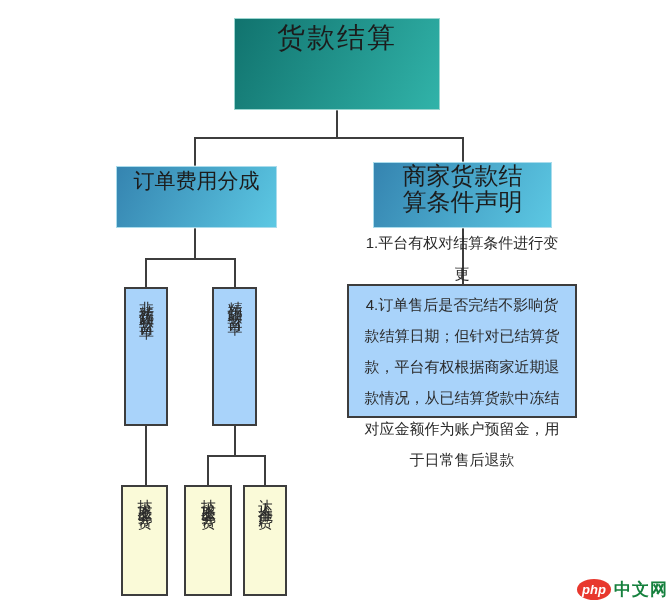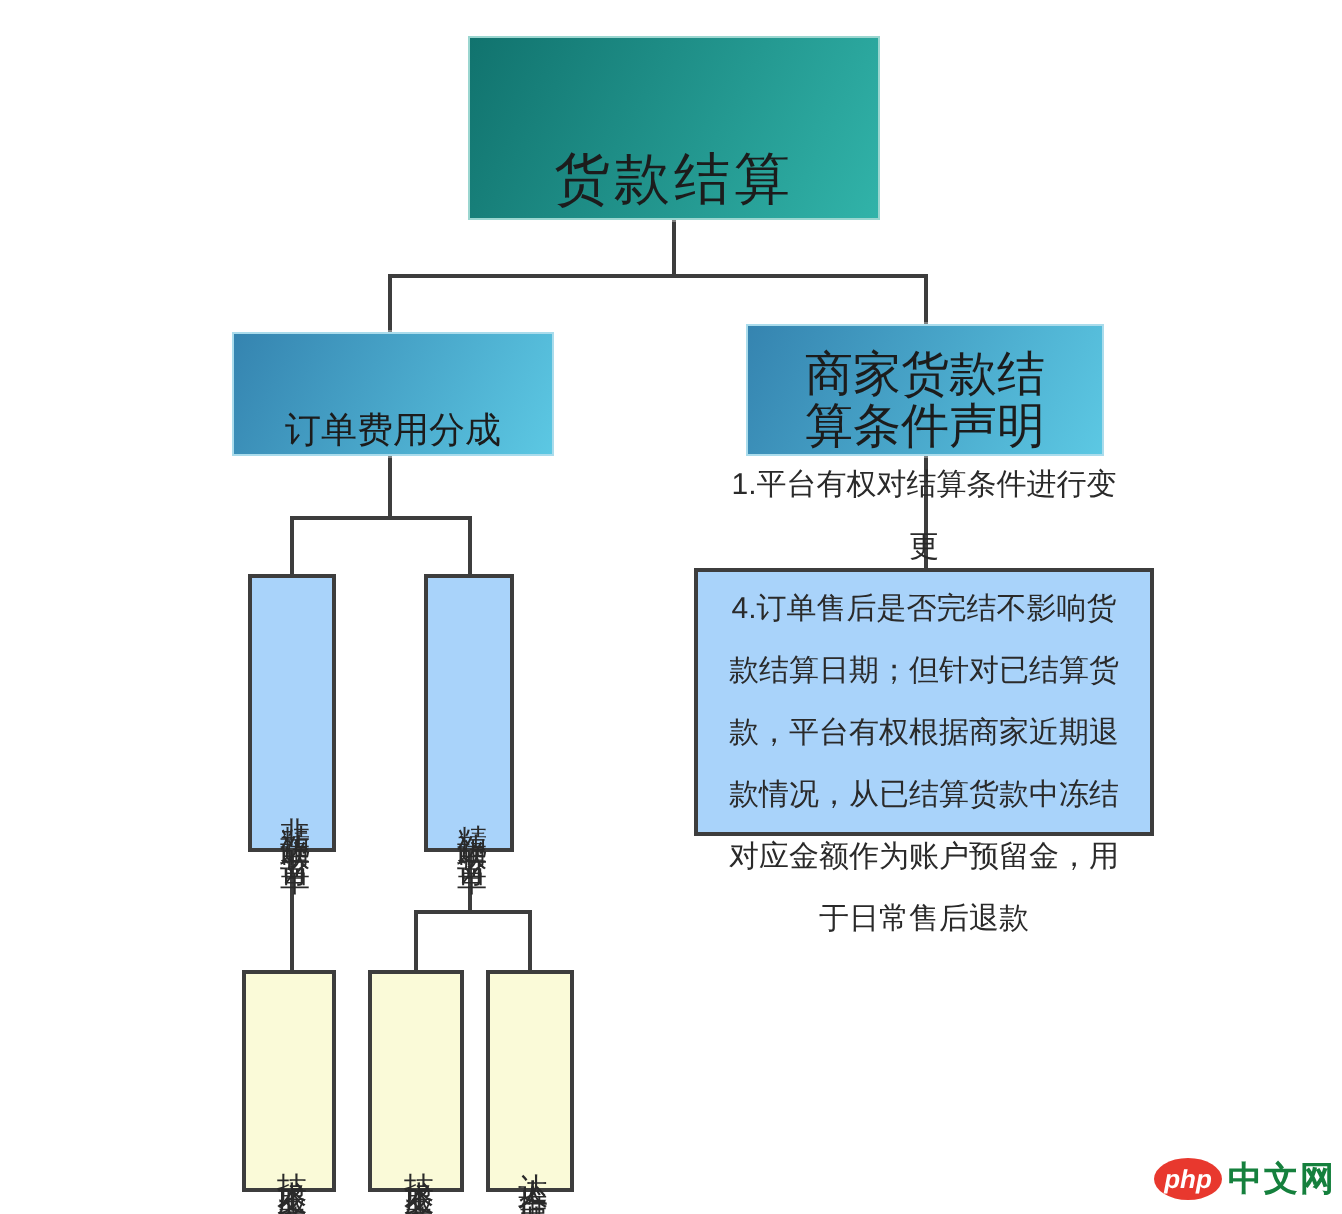--- a/index.html
+++ b/index.html
@@ -8,42 +8,42 @@
     position: relative;
     width: 671px;
     height: 607px;
     background: #ffffff;
     overflow: hidden;
   }
   .node {
     position: absolute;
     box-sizing: border-box;
     display: flex;
-    align-items: flex-end;
+    align-items: flex-start;
     justify-content: center;
     text-align: center;
     color: #1c1c1c;
   }
   .grad-teal {
     background: linear-gradient(118deg, var(--teal-start) 0%, var(--teal-end) 100%);
     border: 1px solid #9bd6d0;
     box-shadow: 0 0 0 1px rgba(255,255,255,0.35);
   }
   .grad-blue {
     background: linear-gradient(118deg, var(--blue-start) 0%, var(--blue-end) 100%);
     border: 1px solid #aadcec;
     box-shadow: 0 0 0 1px rgba(255,255,255,0.35);
   }
   .root-node {
     left: 234px; top: 18px; width: 206px; height: 92px;
     font-size: 28px; letter-spacing: 2px; font-weight: 500;
   }
   .order-split-node {
     left: 116px; top: 166px; width: 161px; height: 62px;
-    font-size: 18px; font-weight: 500;
+    font-size: 21px; font-weight: 500;
   }
   .statement-node {
     left: 373px; top: 162px; width: 179px; height: 66px;
     font-size: 24px; line-height: 26px; font-weight: 500;
   }
   .statement-node .wrap-constraint { display: inline-block; max-width: 134px; }
   .leaf-blue {
     background: var(--node-fill);
     border: 2px solid var(--line-color);
   }

